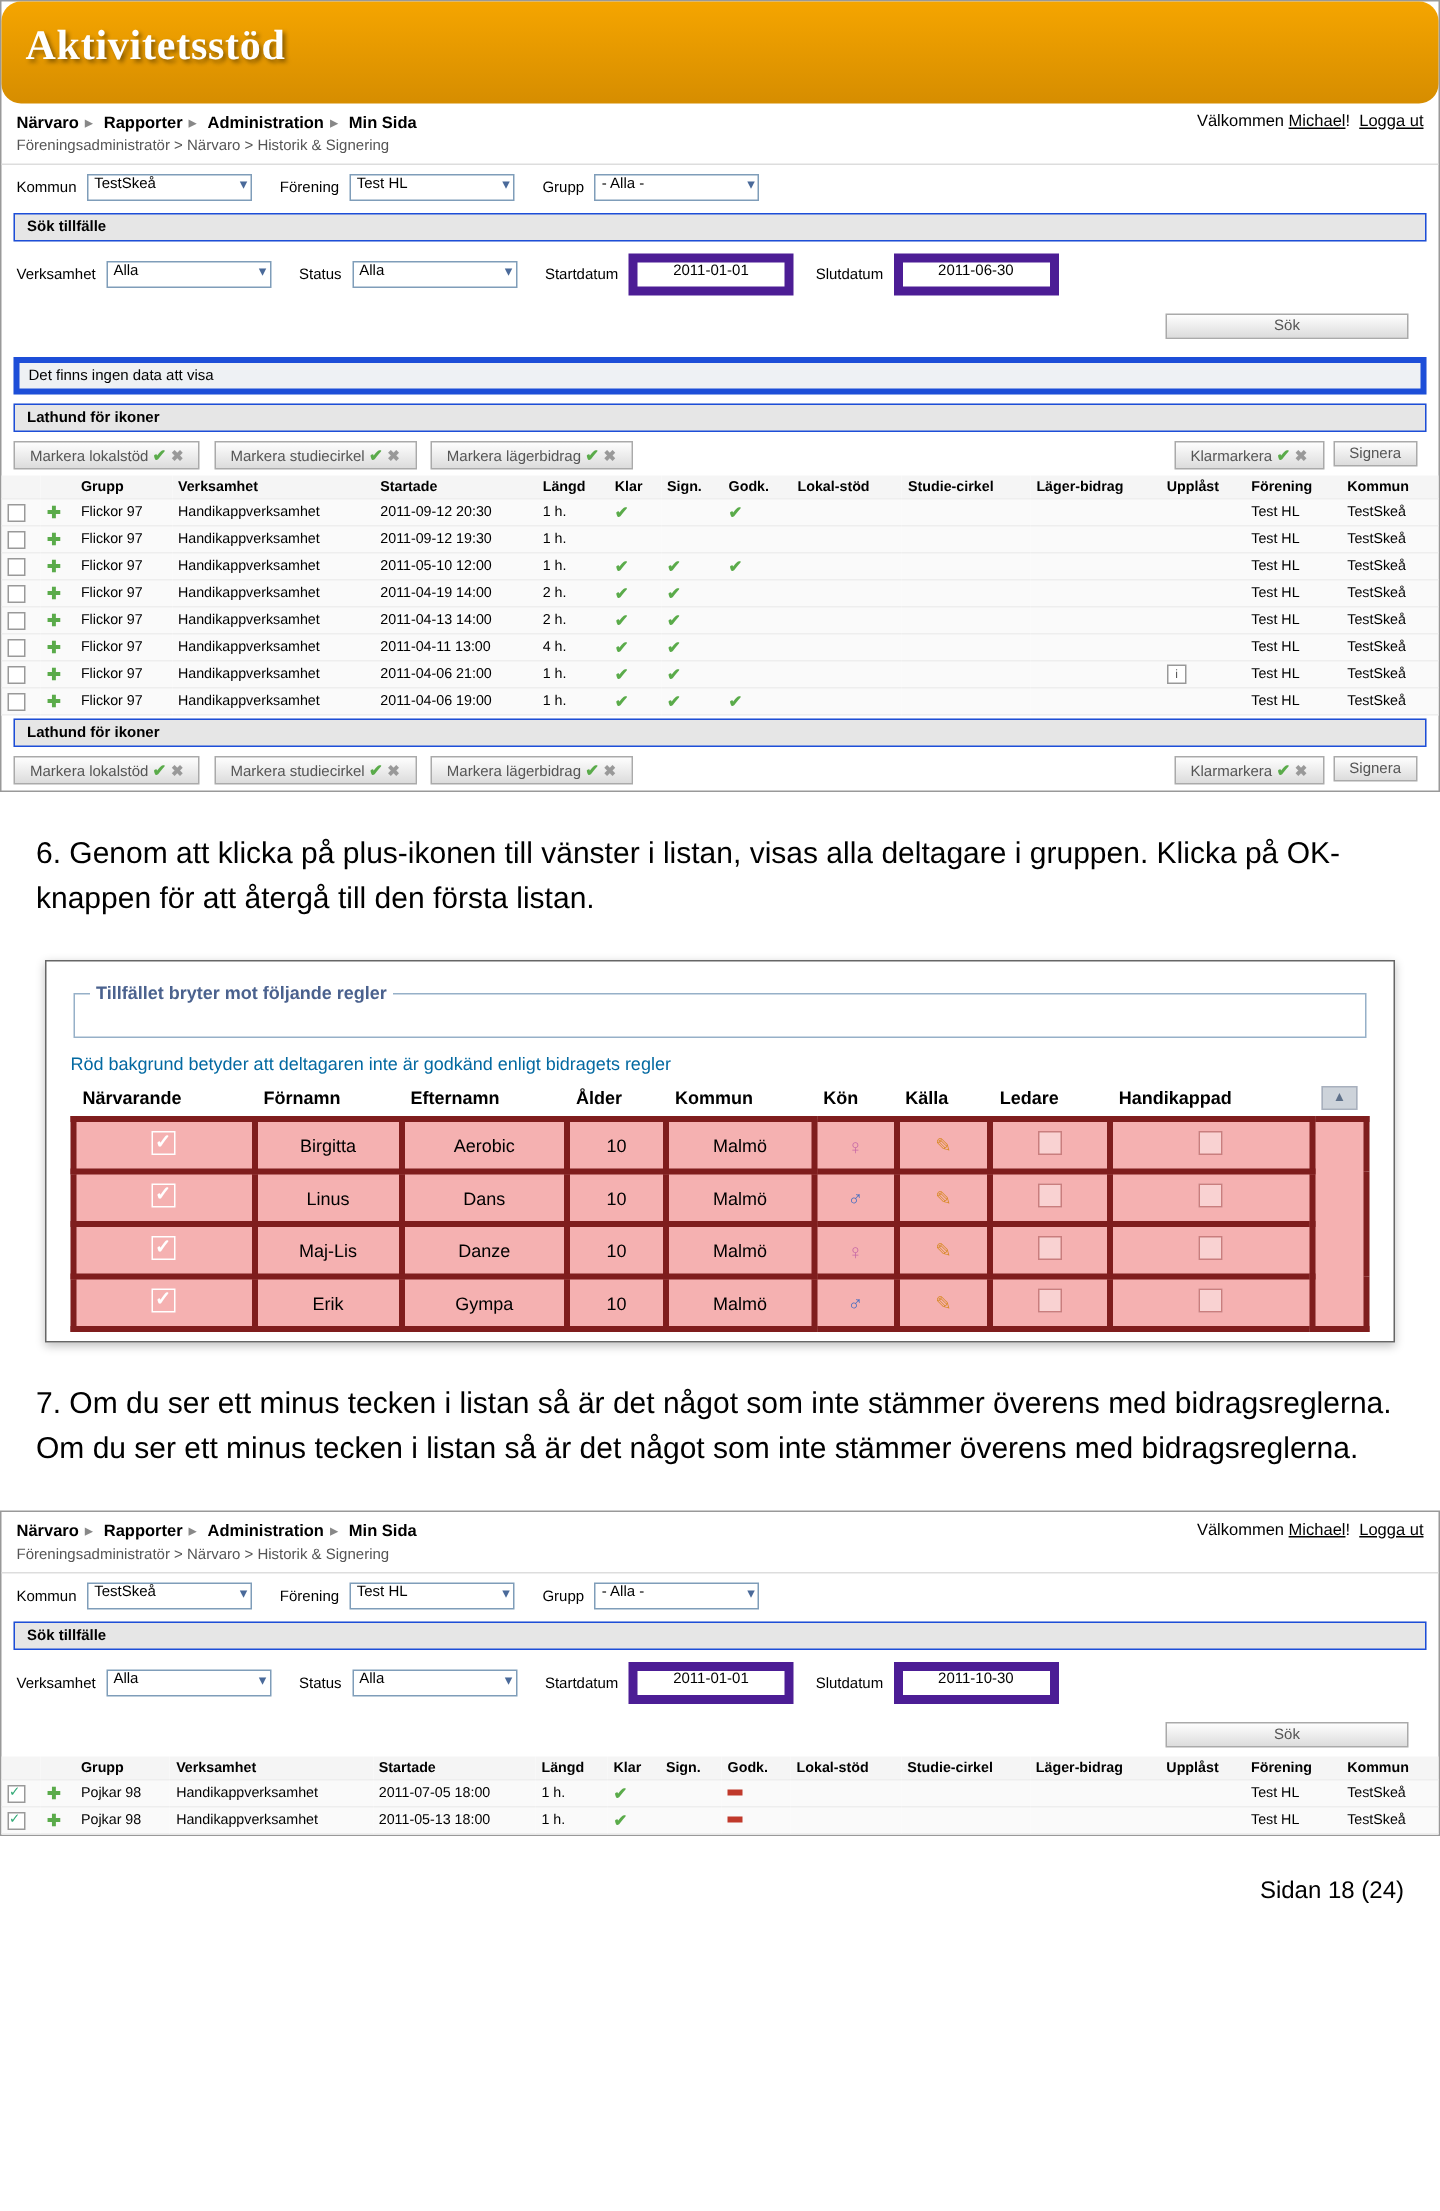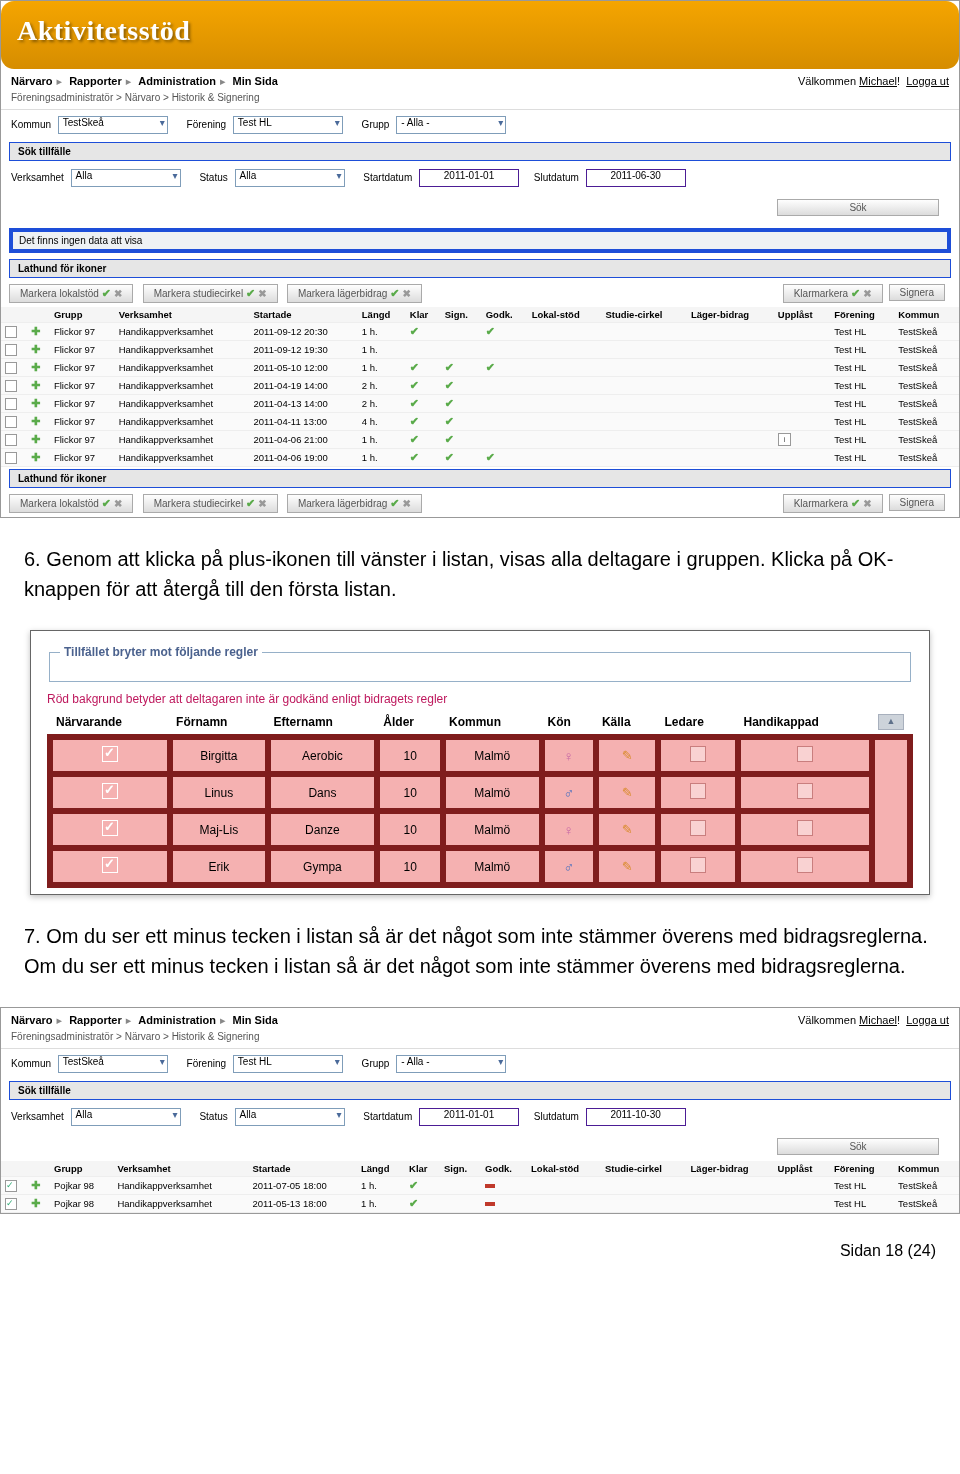--- a/index.html
+++ b/index.html
@@ -8,21 +8,21 @@
   .app-title { font-size: 28px; color: #fff; font-family: Georgia, serif; letter-spacing: 0.5px; text-shadow: 2px 2px 3px rgba(0,0,0,0.4); font-weight: bold; }
   .nav-row { padding: 6px 10px 2px; font-size: 11px; }
   .nav-row span.t { margin: 0 4px; color: #888; }
   .nav-link { font-weight: bold; }
   .welcome { float: right; font-size: 11px; }
   .breadcrumb { padding: 2px 10px 6px; font-size: 10px; color: #555; border-bottom: 1px solid #ddd; }
   .filter-row { padding: 6px 10px; font-size: 10px; }
   .filter-row label { margin-right: 4px; }
   .sel { display: inline-block; border: 1px solid #7f9db9; background: #fff; height: 16px; font-size: 10px; padding: 0 14px 0 4px; position: relative; vertical-align: middle; margin-right: 16px; min-width: 90px; }
   .sel::after { content: "▾"; position: absolute; right: 2px; top: 0px; color: #4a6a9a; font-size: 10px; }
-  .txt { display: inline-block; border: 1px solid #4c1d95; background: #fff; height: 16px; font-size: 10px; padding: 0 4px; text-align: center; min-width: 90px; vertical-align: middle; margin-right: 12px; }
+  .txt { display: inline-block; border: 6px solid #4c1d95; background: #fff; height: 16px; font-size: 10px; padding: 0 4px; text-align: center; min-width: 90px; vertical-align: middle; margin-right: 12px; }
   .section-head { background: #e6e6e6; border: 1px solid #1d4ed8; padding: 3px 8px; font-size: 10px; font-weight: bold; margin: 2px 8px; }
   .btn { display: inline-block; background: linear-gradient(#fefefe, #dcdcdc); border: 1px solid #aaa; font-size: 10px; padding: 2px 10px; color: #555; margin-right: 6px; }
   .btn-row { padding: 4px 8px; }
   .btn-right { float: right; }
   .check { color: #5aab4a; font-weight: bold; font-size: 11px; }
   .xmark { color: #999; font-weight: bold; font-size: 10px; margin-left: 3px; }
   table.grid { width: 100%; border-collapse: collapse; font-size: 9.5px; }
   table.grid th, table.grid td { border-bottom: 1px solid #eee; padding: 2px 4px; text-align: left; }
   table.grid th { background: #f5f5f5; font-weight: bold; }
   table.grid td { background: #fafafa; }
@@ -30,25 +30,25 @@
   .cb.chk::after { content: "✓"; color: #3a7; font-size: 9px; position: relative; top: -2px; left: 0px; }
   .plus { color: #5aab4a; font-weight: bold; font-size: 11px; }
   .minus { display: inline-block; width: 10px; height: 4px; background: #c0392b; vertical-align: middle; }
   .body-text { font-size: 20px; line-height: 1.5; margin: 26px 24px; font-family: Arial, sans-serif; }
   .footer { text-align: right; font-size: 16px; margin: 28px 24px 14px; }
   
   .rules-panel { border: 1px solid #666; background: #fff; margin: 8px 30px; padding: 14px 16px 6px; box-shadow: 0 2px 6px rgba(0,0,0,0.25); }
   .rules-panel fieldset { border: 1px solid #96b0c8; padding: 8px 10px 14px; font-size: 12px; color: #4b628e; }
   .rules-panel legend { font-size: 12px; color: #4b628e; padding: 0 4px; font-weight: bold; }
   .rules-panel .rule-line .minus { background: #c0392b; }
-  .part-text { font-size: 12px; color: #be185d; margin: 10px 0 4px; }
+  .part-text { font-size: 12px; color: #0369a1; margin: 10px 0 4px; }
   .part-table { width: 100%; border-collapse: collapse; font-size: 12px; }
   .part-table th { text-align: left; font-size: 12px; font-weight: bold; padding: 4px 6px; }
   .part-table th.narrow { width: 14px; }
-  .part-table td { background: #f5b1b1; border: 6px solid #7f1d1d; padding: 6px 8px; text-align: center; }
+  .part-table td { background: #f5b1b1; border: 4px solid #7f1d1d; padding: 6px 8px; text-align: center; }
   .cb2 { width: 14px; height: 14px; display: inline-block; border: 1px solid #fff; background: #f5b1b1; position: relative; }
   .cb2.on::after { content: "✓"; color: #fff; position: absolute; left: 1px; top: -2px; font-size: 13px; font-weight: bold; }
   .cb3 { width: 14px; height: 14px; display: inline-block; border: 1px solid #c97e7e; background: #f9d2d2; }
   .gender-m { color: #4a6fbf; font-size: 14px; }
   .gender-f { color: #c86aa6; font-size: 14px; }
   .pencil { color: #d98b2b; font-size: 13px; }
   .scroll-track { background: #e2e6ea; width: 16px; border-left: 1px solid #bbc; }
   .scroll-thumb { background: #cdd3da; border: 1px solid #a8b0bd; height: 14px; display: block; }
   .scroll-thumb .chev { font-size: 9px; color: #5f718a; display: block; text-align: center; line-height: 12px; }
   .note-row { background: #eef1f4; padding: 3px 6px; font-size: 10px; border: 4px solid #1d4ed8; margin-top: 8px; }

